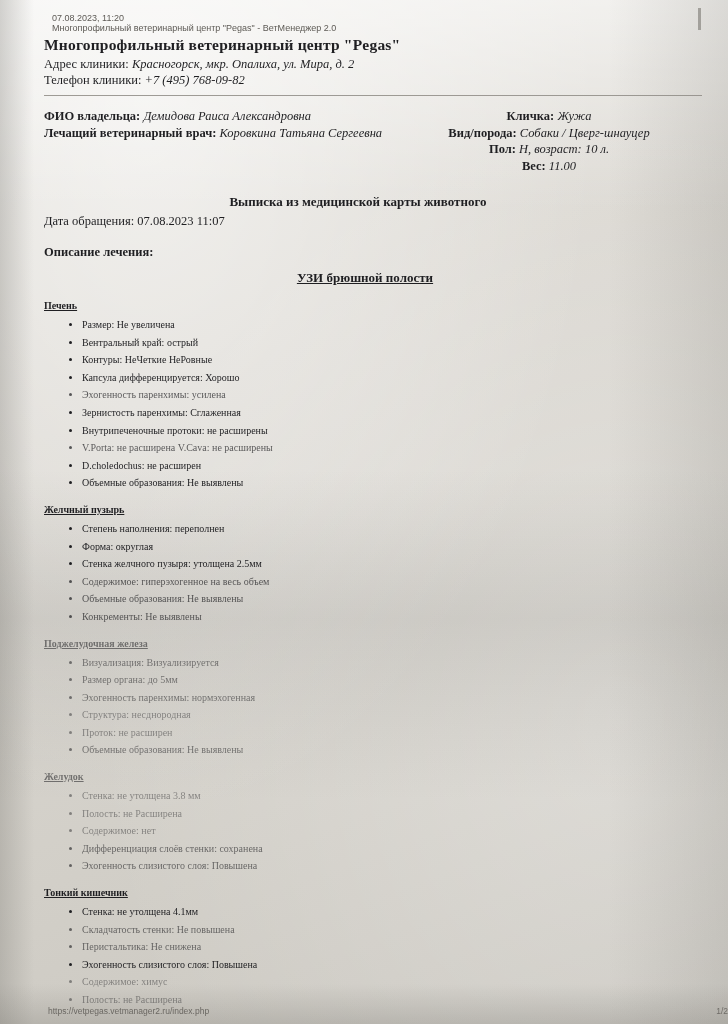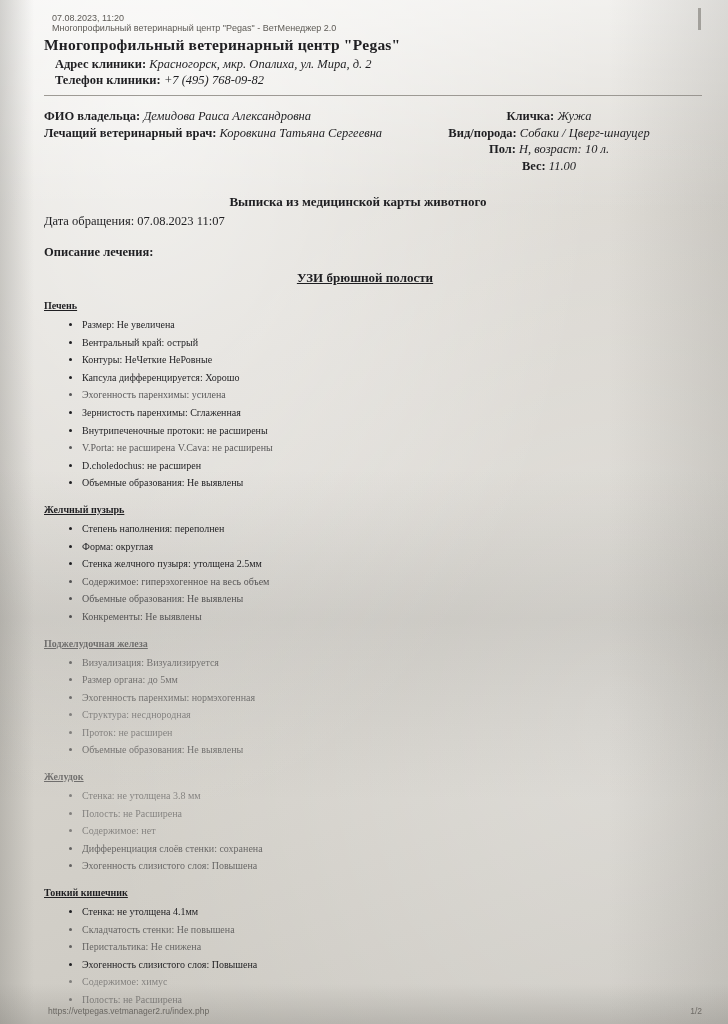--- a/index.html
+++ b/index.html
@@ -74,21 +74,21 @@
     left: 0;
     right: 0;
     font-family: "Liberation Sans", sans-serif;
     font-size: 8.5px;
     color: #6a6762;
     display: flex;
     justify-content: space-between;
     padding-left: 20px;
   }
   .print-foot .pf-url { margin-left: 28px; }
-  .print-foot .pf-page { margin-right: 26px; color: #6f6c67; }
+  .print-foot .pf-page { color: #6f6c67; }
 
   .scan-bar {
     position: absolute;
     top: 8px;
     right: 27px;
     width: 3px;
     height: 22px;
     background: #8e8b86;
     opacity: .75;
   }
@@ -104,21 +104,21 @@
   .clinic-name {
     font-size: 15.5px;
     font-weight: bold;
     letter-spacing: .2px;
     margin-bottom: 2px;
   }
   .clinic-line {
     font-size: 12.5px;
     line-height: 16px;
   }
-  .clinic-line b { font-weight: bold; margin-left: 11px; }
+  .clinic-line b { font-weight: normal; }
   .clinic-line i { font-style: italic; }
 
   .rule {
     height: 1px;
     background: #8e8b85;
     margin-top: 7px;
     margin-bottom: 12px;
     opacity: .85;
   }
 

